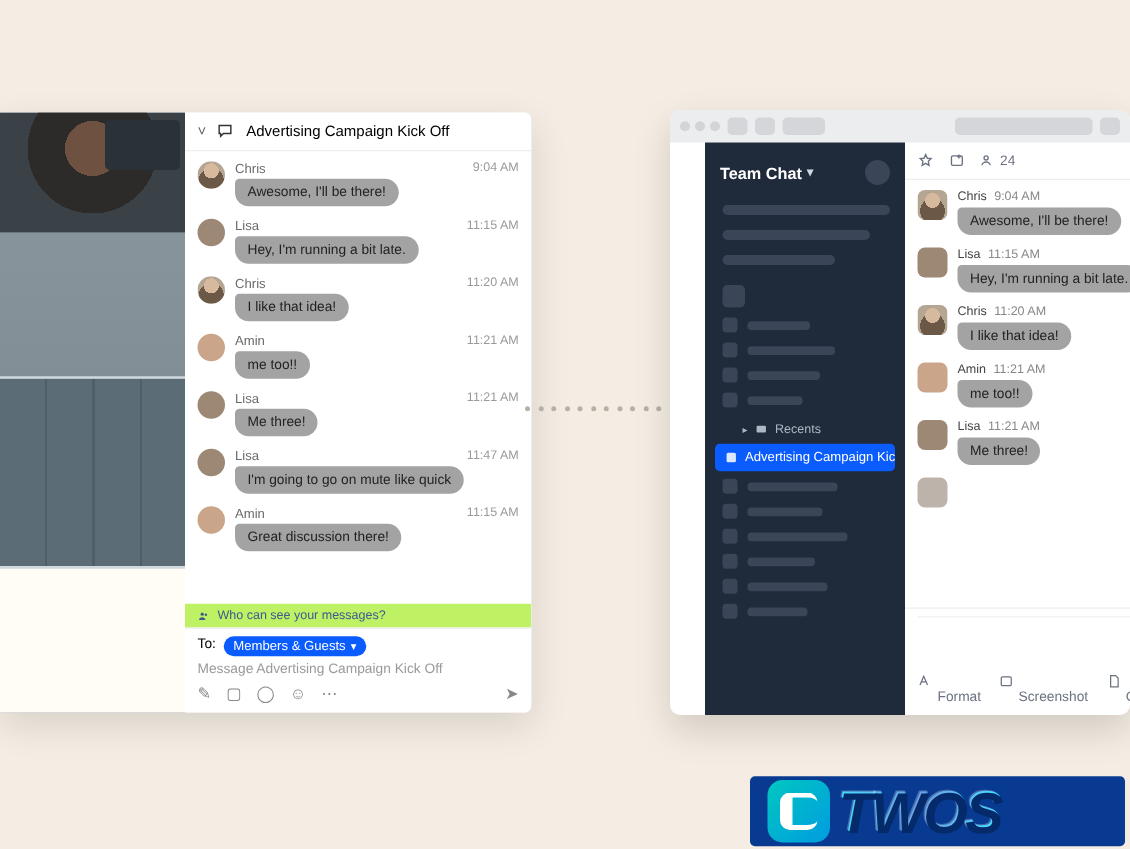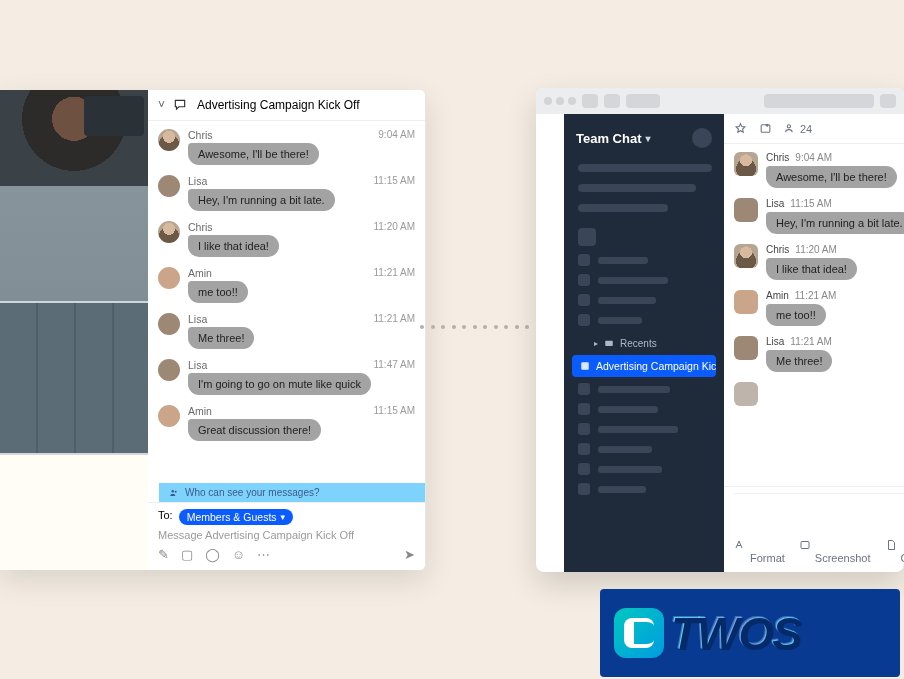--- a/index.html
+++ b/index.html
@@ -91,22 +91,22 @@
     font-size: 11px;
     max-width: 220px;
   }
   .ts {
     position:absolute; right:0; top:0;
     font-size:10px; color:#9a9a9a;
   }
 
   .info-banner {
     display:flex; align-items:center; gap:6px;
-    background:#7dd3fc; color:#3d5a8f;
-    font-size:10px; padding:4px 10px;margin-left:11px;
+    background:#bef264; color:#3d5a8f;
+    font-size:10px; padding:4px 10px;
   }
   .info-banner svg{width:10px;height:10px;}
 
   .composer {
     border-top: 1px solid #eee;
     padding: 6px 10px 8px;
   }
   .to-row { display:flex; align-items:flex-start; gap:6px; font-size:11px; }
   .chip {
     background:#0b5cff; color:#fff;
@@ -195,21 +195,21 @@
     padding:6px 10px 8px;
   }
   .rc-input{color:#9a9a9a;font-size:11px;padding:4px 0 8px;}
   .rc-tools{display:flex;gap:14px;color:#6b7280;font-size:11px;border-top:1px solid #f0f0f0;padding-top:6px;}
   .rc-tools span{display:flex;align-items:center;gap:4px;margin-top:26px;}
   .rc-tools svg{width:12px;height:12px;}
 
   
   .logo {
     position:absolute; right:4px; bottom:2px;
-    width:300px; height:88px;
+    width:300px; height:56px;
     background:#083a92;
     display:flex; align-items:center;
     border-radius:4px;
     overflow:hidden;
     margin-top:36px;
   }
   .logo-ico{
     width:50px;height:50px;border-radius:12px;
     background:linear-gradient(135deg,#00c7c0,#009ce0);
     margin-left:14px;

